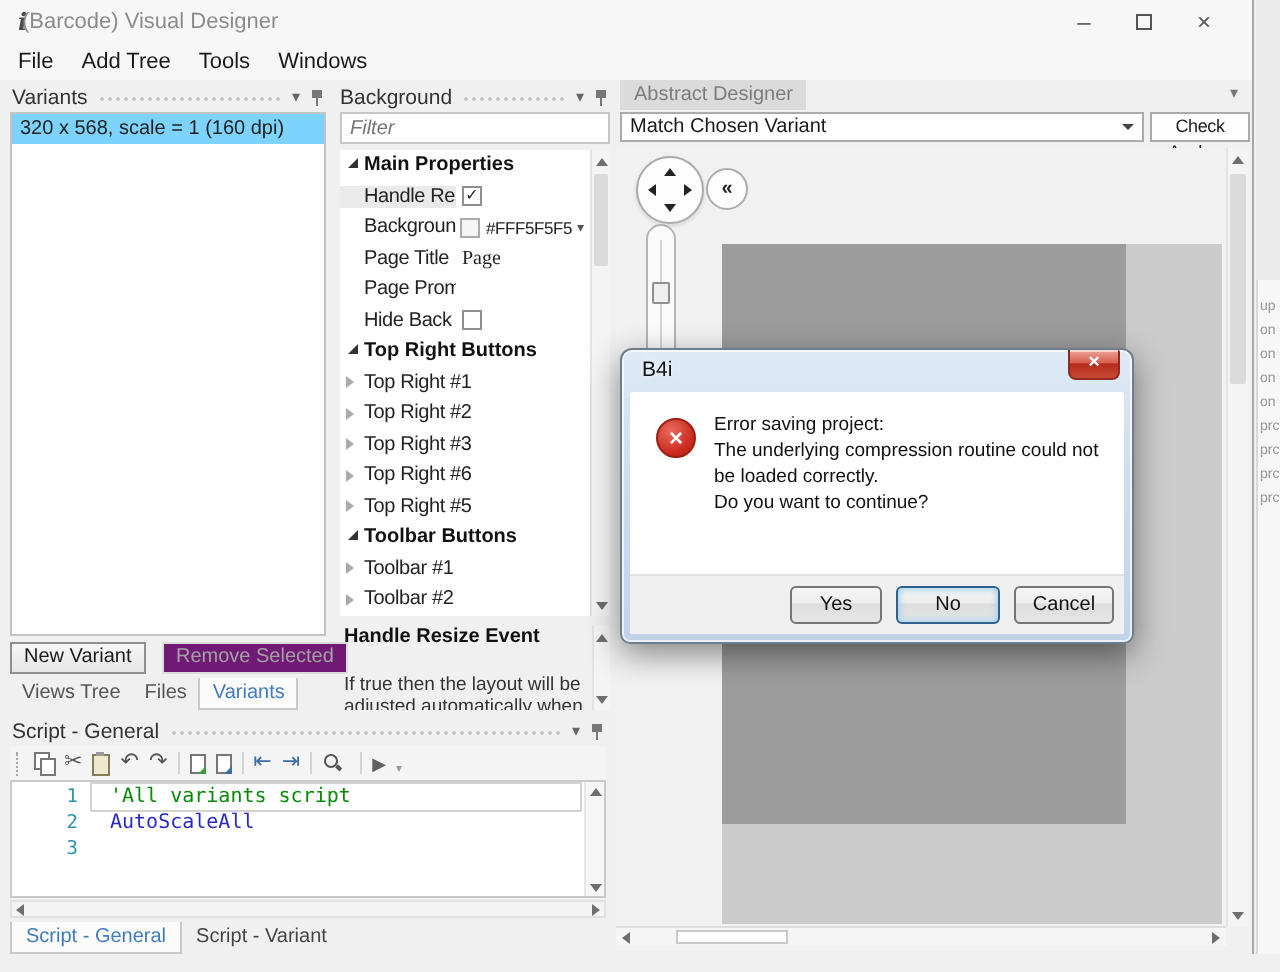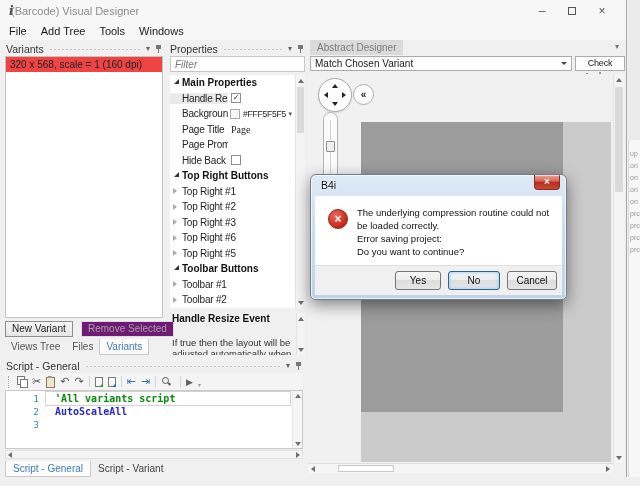--- a/index.html
+++ b/index.html
@@ -21,21 +21,21 @@
   .phdr .dots { flex:1; margin:2px 5px 0 5px; height:5px;
       background-image:radial-gradient(circle, #C6C6C6 0.8px, transparent 0.9px); background-size:4px 5px; }
   .phdr .arr { font-size:8px; color:#666; margin-right:5px; }
   .pin { width:8px; height:10px; position:relative; }
   .pin::before { content:""; position:absolute; left:1px; top:1px; width:5px; height:4px; background:#777; }
   .pin::after { content:""; position:absolute; left:3px; top:5px; width:1px; height:4px; background:#777; }
 
   
   .variants-hdr { left:6px; top:42px; width:157px; }
   .variants-list { position:absolute; left:5px; top:56px; width:158px; height:262px; background:#FFF; border:1px solid #C3C3C3; }
-  .vitem { height:15px; line-height:15px; padding-left:4px; font-size:10px; color:#222; background:#ef4444; }
+  .vitem { height:15px; line-height:15px; padding-left:4px; font-size:10px; color:#222; background:#7dd3fc; }
   .btn { position:absolute; font-size:10px; text-align:center; }
   .btn-newvar { left:5px; top:321px; height:16px; line-height:14px; padding:0 6px; border:1px solid #8F8F8F; background:linear-gradient(#F6F6F6,#E6E6E6); color:#1A1A1A; }
   .btn-remove { left:81px; top:321px; height:16px; line-height:14px; padding:0 6px; border:1px solid #DCDCDC; background:#701a75; color:#A2A2A2; }
   .ltabs { position:absolute; left:5px; top:339px; display:flex; font-size:10px; align-items:flex-start; }
   .ltab { padding:2px 6px 2px 6px; color:#555; }
   .ltab.active { color:#3F7BBE; background:#FBFBFB; border:1px solid #C9C9C9; border-top:none; }
 
   
   .props-hdr { left:170px; top:42px; width:135px; }
   .filterbox { position:absolute; left:170px; top:56px; width:135px; height:16px; background:#FFF; border:1px solid #C6C6C6; display:flex; align-items:center; }
@@ -86,21 +86,21 @@
   .i-doc { position:relative; width:8px; height:10px; border:1px solid #777; background:#FFF; }
   .i-doc::after { content:""; position:absolute; right:-1px; bottom:-1px; width:0; height:0; border-left:4px solid transparent; border-bottom:4px solid #3A9E3A; }
   .i-doc.blue::after { border-bottom-color:#3A6EA5; }
   .run { font-size:9px; color:#606060; }
   .tof { font-size:6px; color:#9A9A9A; align-self:flex-end; margin-bottom:2px; }
 
   .editor { position:absolute; left:5px; top:390px; width:298px; height:59px; background:#FFF; border:1px solid #C9C9C9; font-family:"DejaVu Sans Mono", monospace; }
   .gutter { position:absolute; left:0; top:1px; width:40px; }
   .ln { height:13px; line-height:13px; text-align:right; padding-right:7px; font-size:9.5px; color:#2B91AF; }
   .codecol { position:absolute; left:40px; top:1px; right:12px; }
-  .cl { height:13px; line-height:13px; font-size:10px; white-space:pre; padding-left:9px;font-weight:bold; }
+  .cl { height:13px; line-height:13px; font-size:10px; white-space:pre; padding-left:9px; }
   .cl.cur { outline:1px solid #D2D2D2; background:#FFFFFF; }
   .c-comment { color:#0A8A0A; }
   .c-keyword { color:#2929C8; }
   .ed-vsb { position:absolute; right:0; top:0; width:10px; height:100%; background:#F6F6F6; border-left:1px solid #E6E6E6; }
   .shsb { position:absolute; left:5px; top:450px; width:298px; height:9px; background:#F4F4F4; border:1px solid #E2E2E2; }
   .shsb .al { position:absolute; left:2px; top:1px; } .shsb .ar { position:absolute; right:2px; top:1px; }
   .stabs { position:absolute; left:5px; top:461px; display:flex; font-size:10px; }
   .stab { padding:2px 7px; color:#444; }
   .stab.active { color:#3F7BBE; background:#FBFBFB; border:1px solid #C9C9C9; border-top:none; }
 
@@ -124,21 +124,21 @@
   .navpad2 { position:absolute; left:45px; top:10px; width:21px; height:21px; border-radius:50%; background:#FDFDFD; border:1px solid #ABABAB; text-align:center; font-size:10px; font-weight:bold; color:#222; line-height:19px; }
   .zslider { position:absolute; left:15px; top:38px; width:15px; height:104px; border-radius:8px; background:#FBFBFB; border:1px solid #B5B5B5; }
   .zslider::before { content:""; position:absolute; left:6px; top:7px; bottom:7px; width:1px; background:#D4D4D4; }
   .zhandle { position:absolute; left:2px; top:28px; width:9px; height:11px; background:#EFEFEF; border:1px solid #8F8F8F; border-radius:1px; }
   .cv-vsb { left:613px; top:74px; width:11px; height:389px; }
   .cv-hsb { position:absolute; left:308px; top:463px; width:305px; height:10px; background:#F5F5F5; border-top:1px solid #DEDEDE; }
   .cv-hsb .thumb { position:absolute; left:30px; top:1px; width:56px; height:7px; background:#FDFDFD; border:1px solid #C9C9C9; }
   .cv-hsb .al { position:absolute; left:3px; top:2px; } .cv-hsb .ar { position:absolute; right:3px; top:2px; }
 
   
-  .dialog { position:absolute; left:310px; top:174px; width:257px; height:126px; z-index:40;
+  .dialog { position:absolute; left:310px; top:174px; width:257px; height:148px; z-index:40;
       background:linear-gradient(180deg,#DEEAF6 0%, #CCDDEF 45%, #C1D3E8 100%);
       border:1px solid #6F7D8C; border-radius:6px 6px 5px 5px;
       box-shadow:0 5px 16px rgba(0,0,0,0.45), inset 0 0 0 1px rgba(255,255,255,0.65); }
   .dlg-title { position:absolute; left:10px; top:4px; font-size:10.5px; color:#111; text-shadow:0 0 3px #fff; }
   .dlg-close { position:absolute; right:6px; top:0px; width:26px; height:15px;
       background:linear-gradient(180deg,#ECA79A 0%, #D9604F 45%, #B42C1D 50%, #C84A33 100%);
       border:1px solid #8C2B20; border-top:none; border-radius:0 1px 4px 4px;
       color:#FFF; font-size:10px; font-weight:bold; text-align:center; line-height:13px;
       box-shadow:inset 0 1px 0 rgba(255,255,255,0.55); }
   .dlg-body { position:absolute; left:4px; right:4px; top:21px; bottom:4px; background:#FFF; border-radius:1px; overflow:hidden; }
@@ -195,21 +195,21 @@
     </div>
     <div class="btn btn-newvar">New Variant</div>
     <div class="btn btn-remove">Remove Selected</div>
     <div class="ltabs">
       <span class="ltab">Views Tree</span>
       <span class="ltab">Files</span>
       <span class="ltab active">Variants</span>
     </div>
 
     <div class="phdr props-hdr">
-      <span>Properties</span>
+      <span>Background</span>
       <span class="dots"></span>
       <span class="arr">▾</span>
       <span class="pin"></span>
     </div>
     <div class="filterbox">
       <input placeholder="Filter" style="">
       <span class="mag"></span>
     </div>
 
     <div class="pgrid">
@@ -397,22 +397,22 @@
       <div class="thumb"></div>
       <span class="t-rt ar"></span>
     </div>
 
     <div class="dialog">
       <span class="dlg-title">B4i</span>
       <div class="dlg-close">×</div>
       <div class="dlg-body">
         <div class="err-ico">×</div>
         <div class="dlg-msg">
+          <div>Error saving project:</div>
           <div>The underlying compression routine could not be loaded correctly.</div>
-          <div>Error saving project:</div>
           <div>Do you want to continue?</div>
         </div>
         <div class="dlg-footer">
           <div class="dbtn yes">Yes</div>
           <div class="dbtn no focus">No</div>
           <div class="dbtn cancel">Cancel</div>
         </div>
       </div>
     </div>
   </div>

